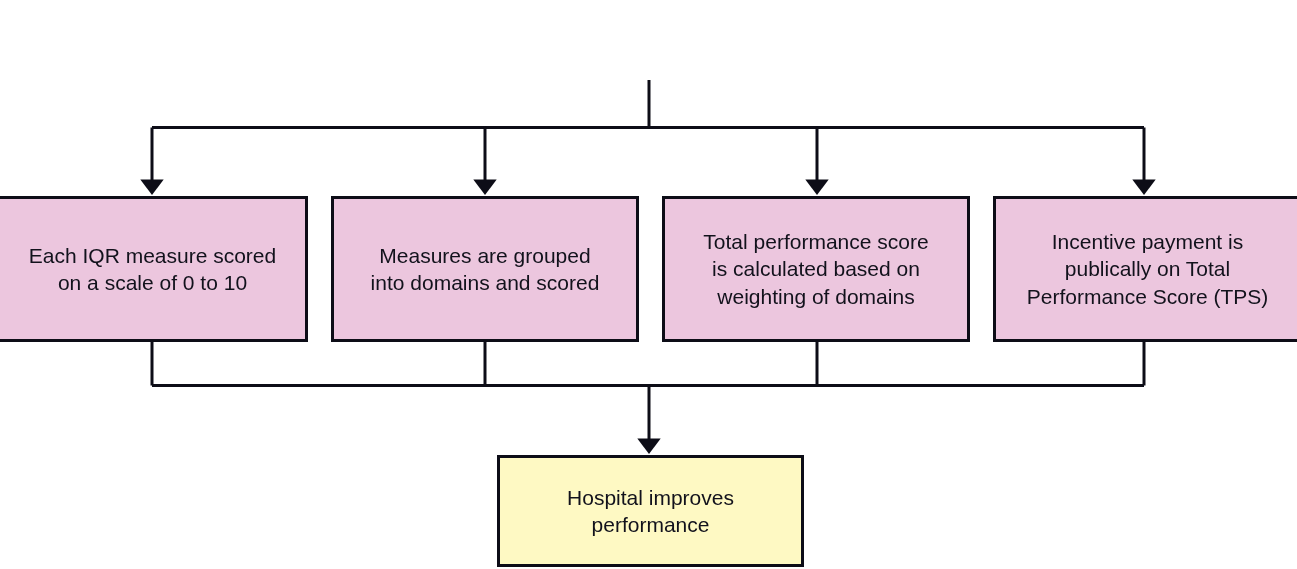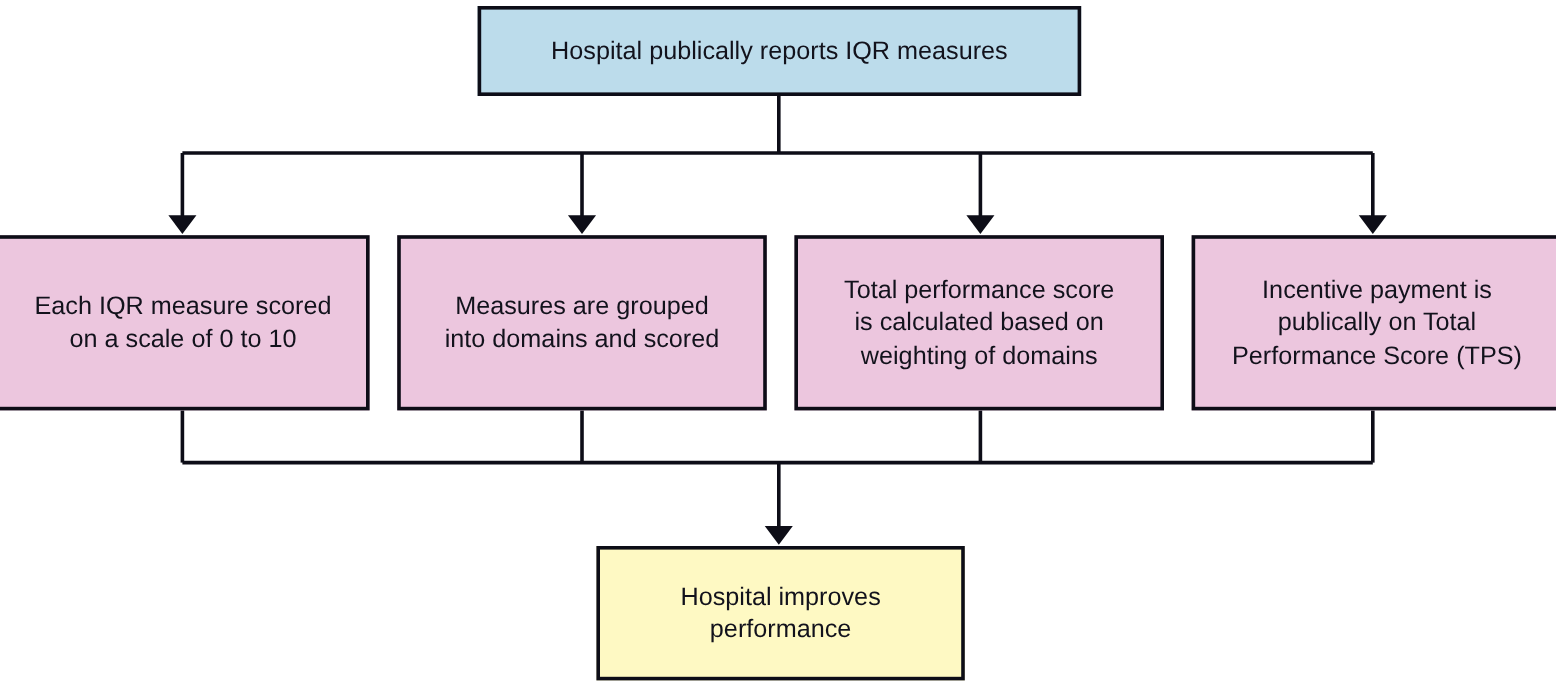--- a/index.html
+++ b/index.html
@@ -97,23 +97,20 @@
     <path d="M 152 342 L 152 385.5" stroke="#0d0d17" stroke-width="3" fill="none"></path>
     <path d="M 485 342 L 485 385.5" stroke="#0d0d17" stroke-width="3" fill="none"></path>
     <path d="M 817 342 L 817 385.5" stroke="#0d0d17" stroke-width="3" fill="none"></path>
     <path d="M 1144 342 L 1144 385.5" stroke="#0d0d17" stroke-width="3" fill="none"></path>
 
     <path d="M 152 385.5 L 1144 385.5" stroke="#0d0d17" stroke-width="3" fill="none"></path>
 
     <path d="M 649 385.5 L 649 445" stroke="#0d0d17" stroke-width="3" fill="none" marker-end="url(#arrowhead)"></path>
   </svg>
 
-  <div class="node" id="node-source">
-    <span class="node-text">Hospital publically reports IQR measures</span>
-  </div>
 
   <div class="node node-process" id="node-process-0">
     <span class="node-text">Each IQR measure scored
 on a scale of 0 to 10</span>
   </div>
 
   <div class="node node-process" id="node-process-2">
     <span class="node-text">Total performance score
 is calculated based on
 weighting of domains</span>

